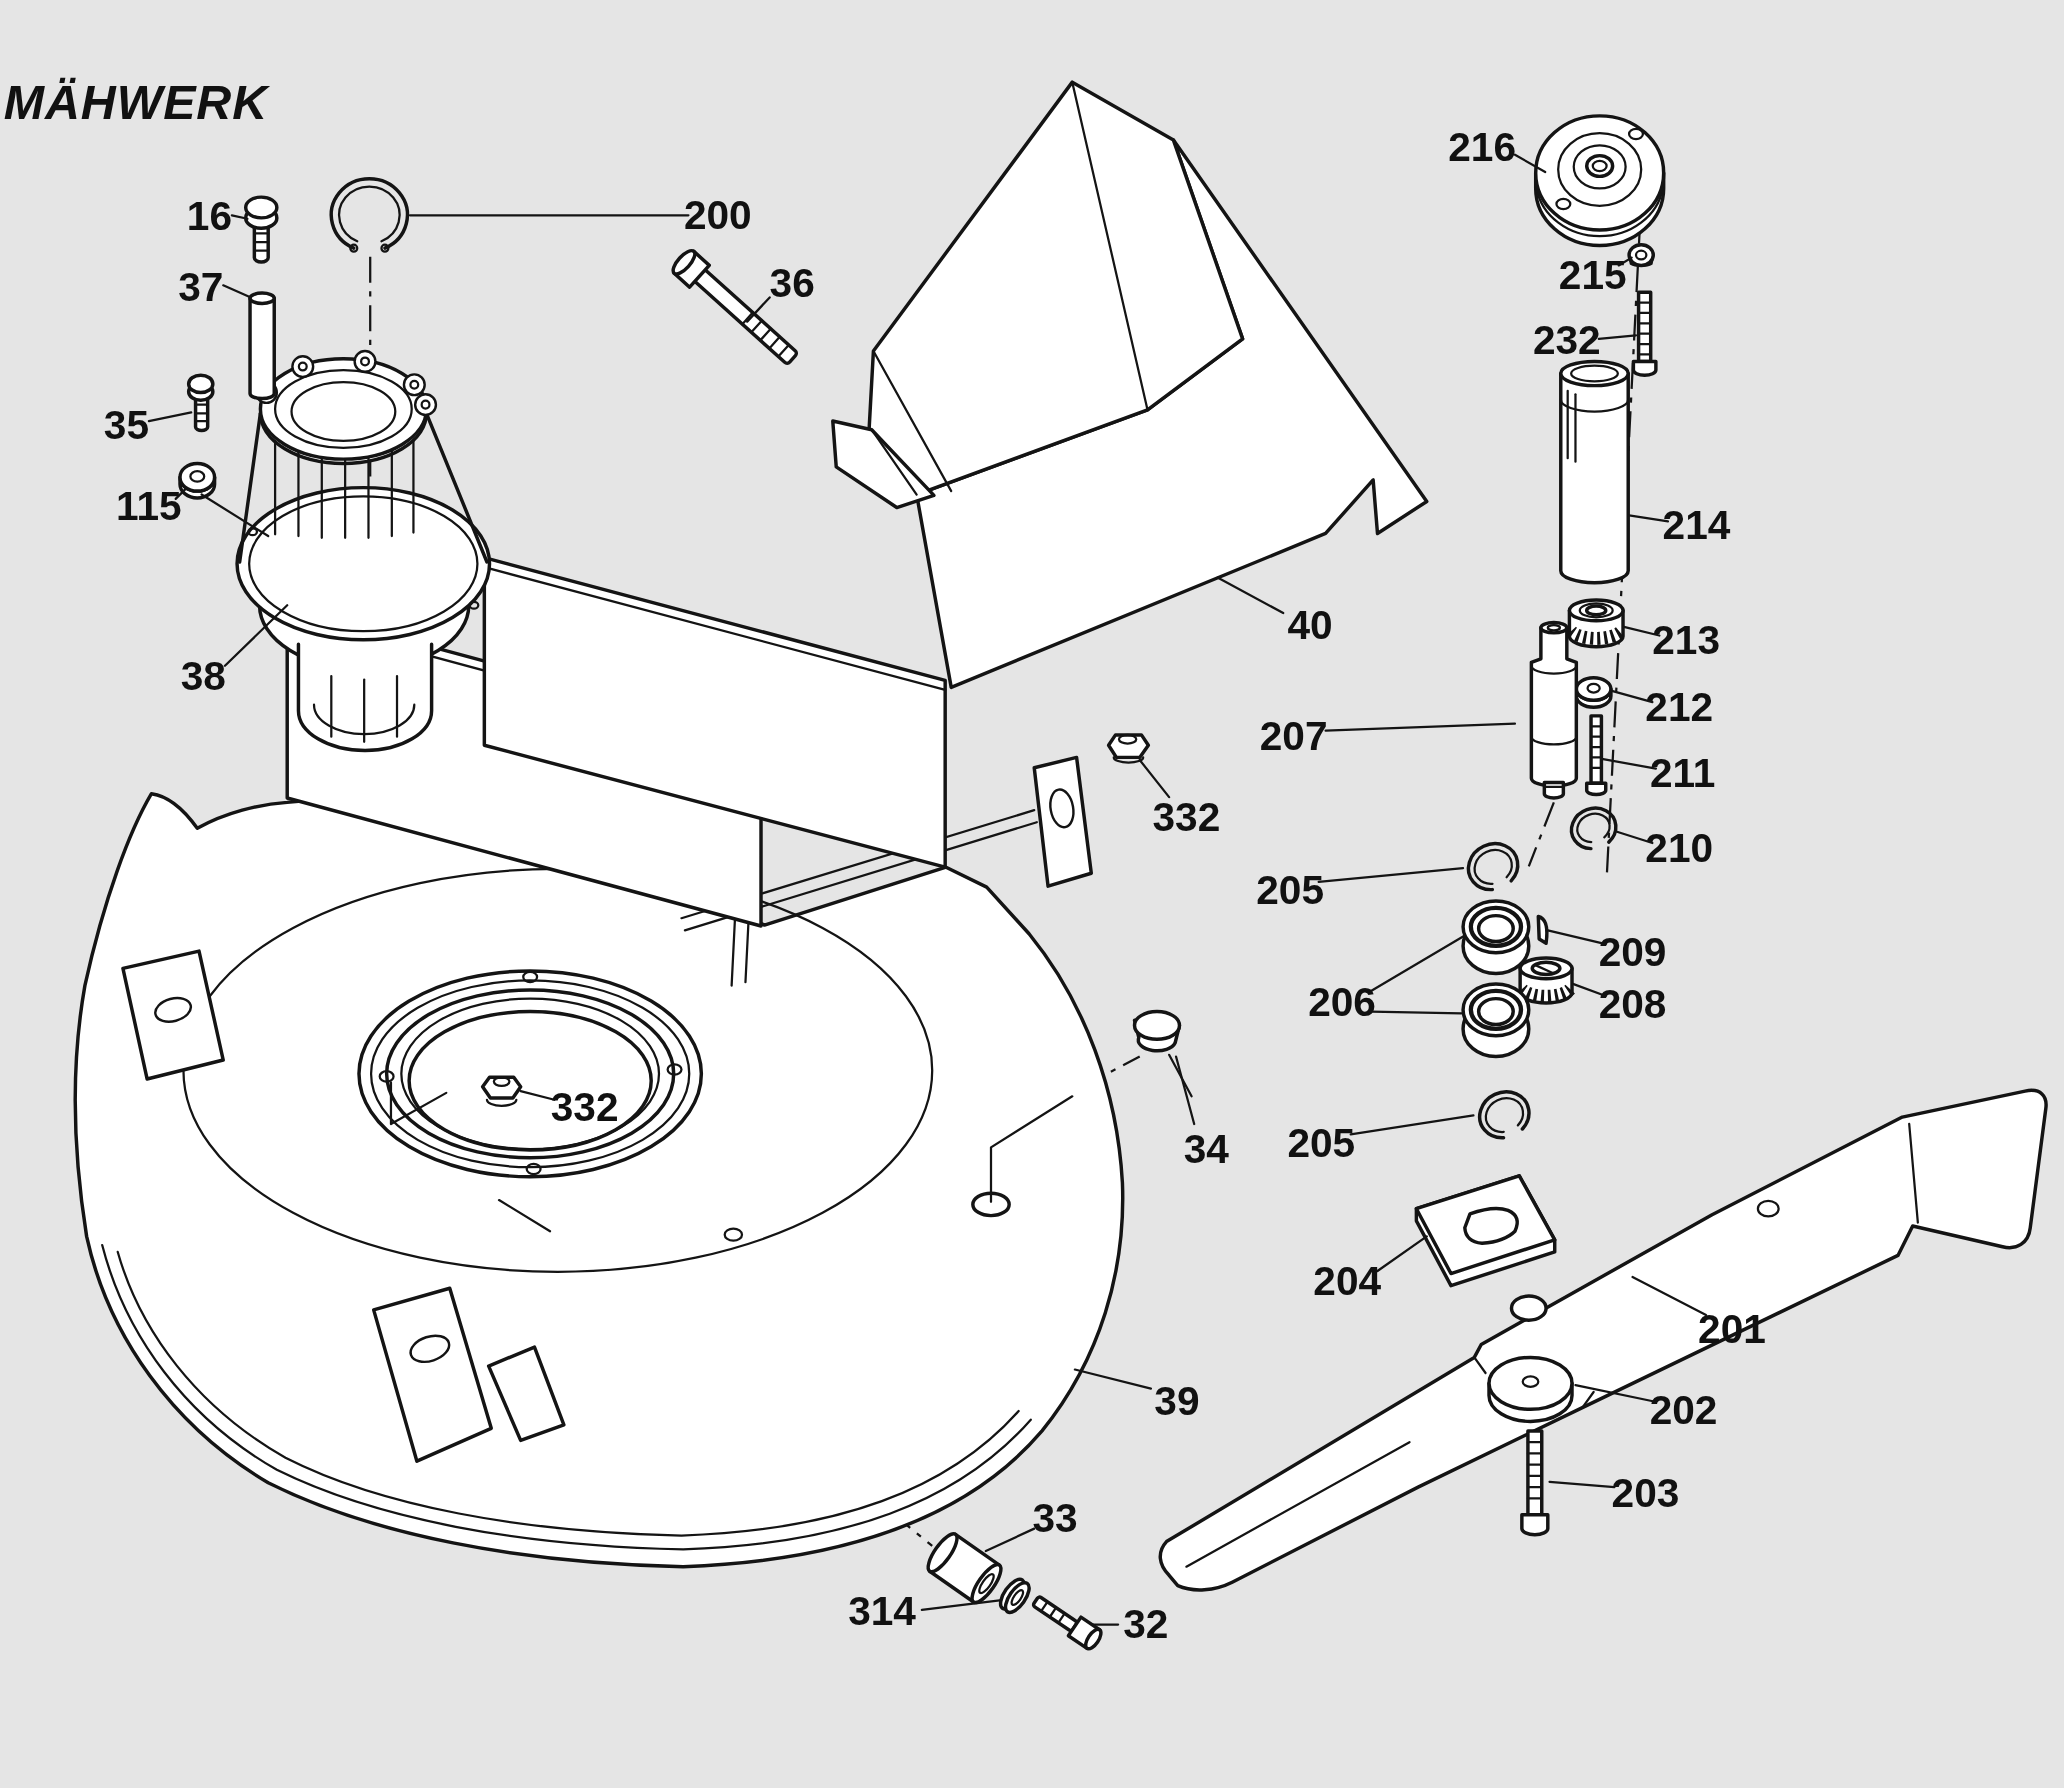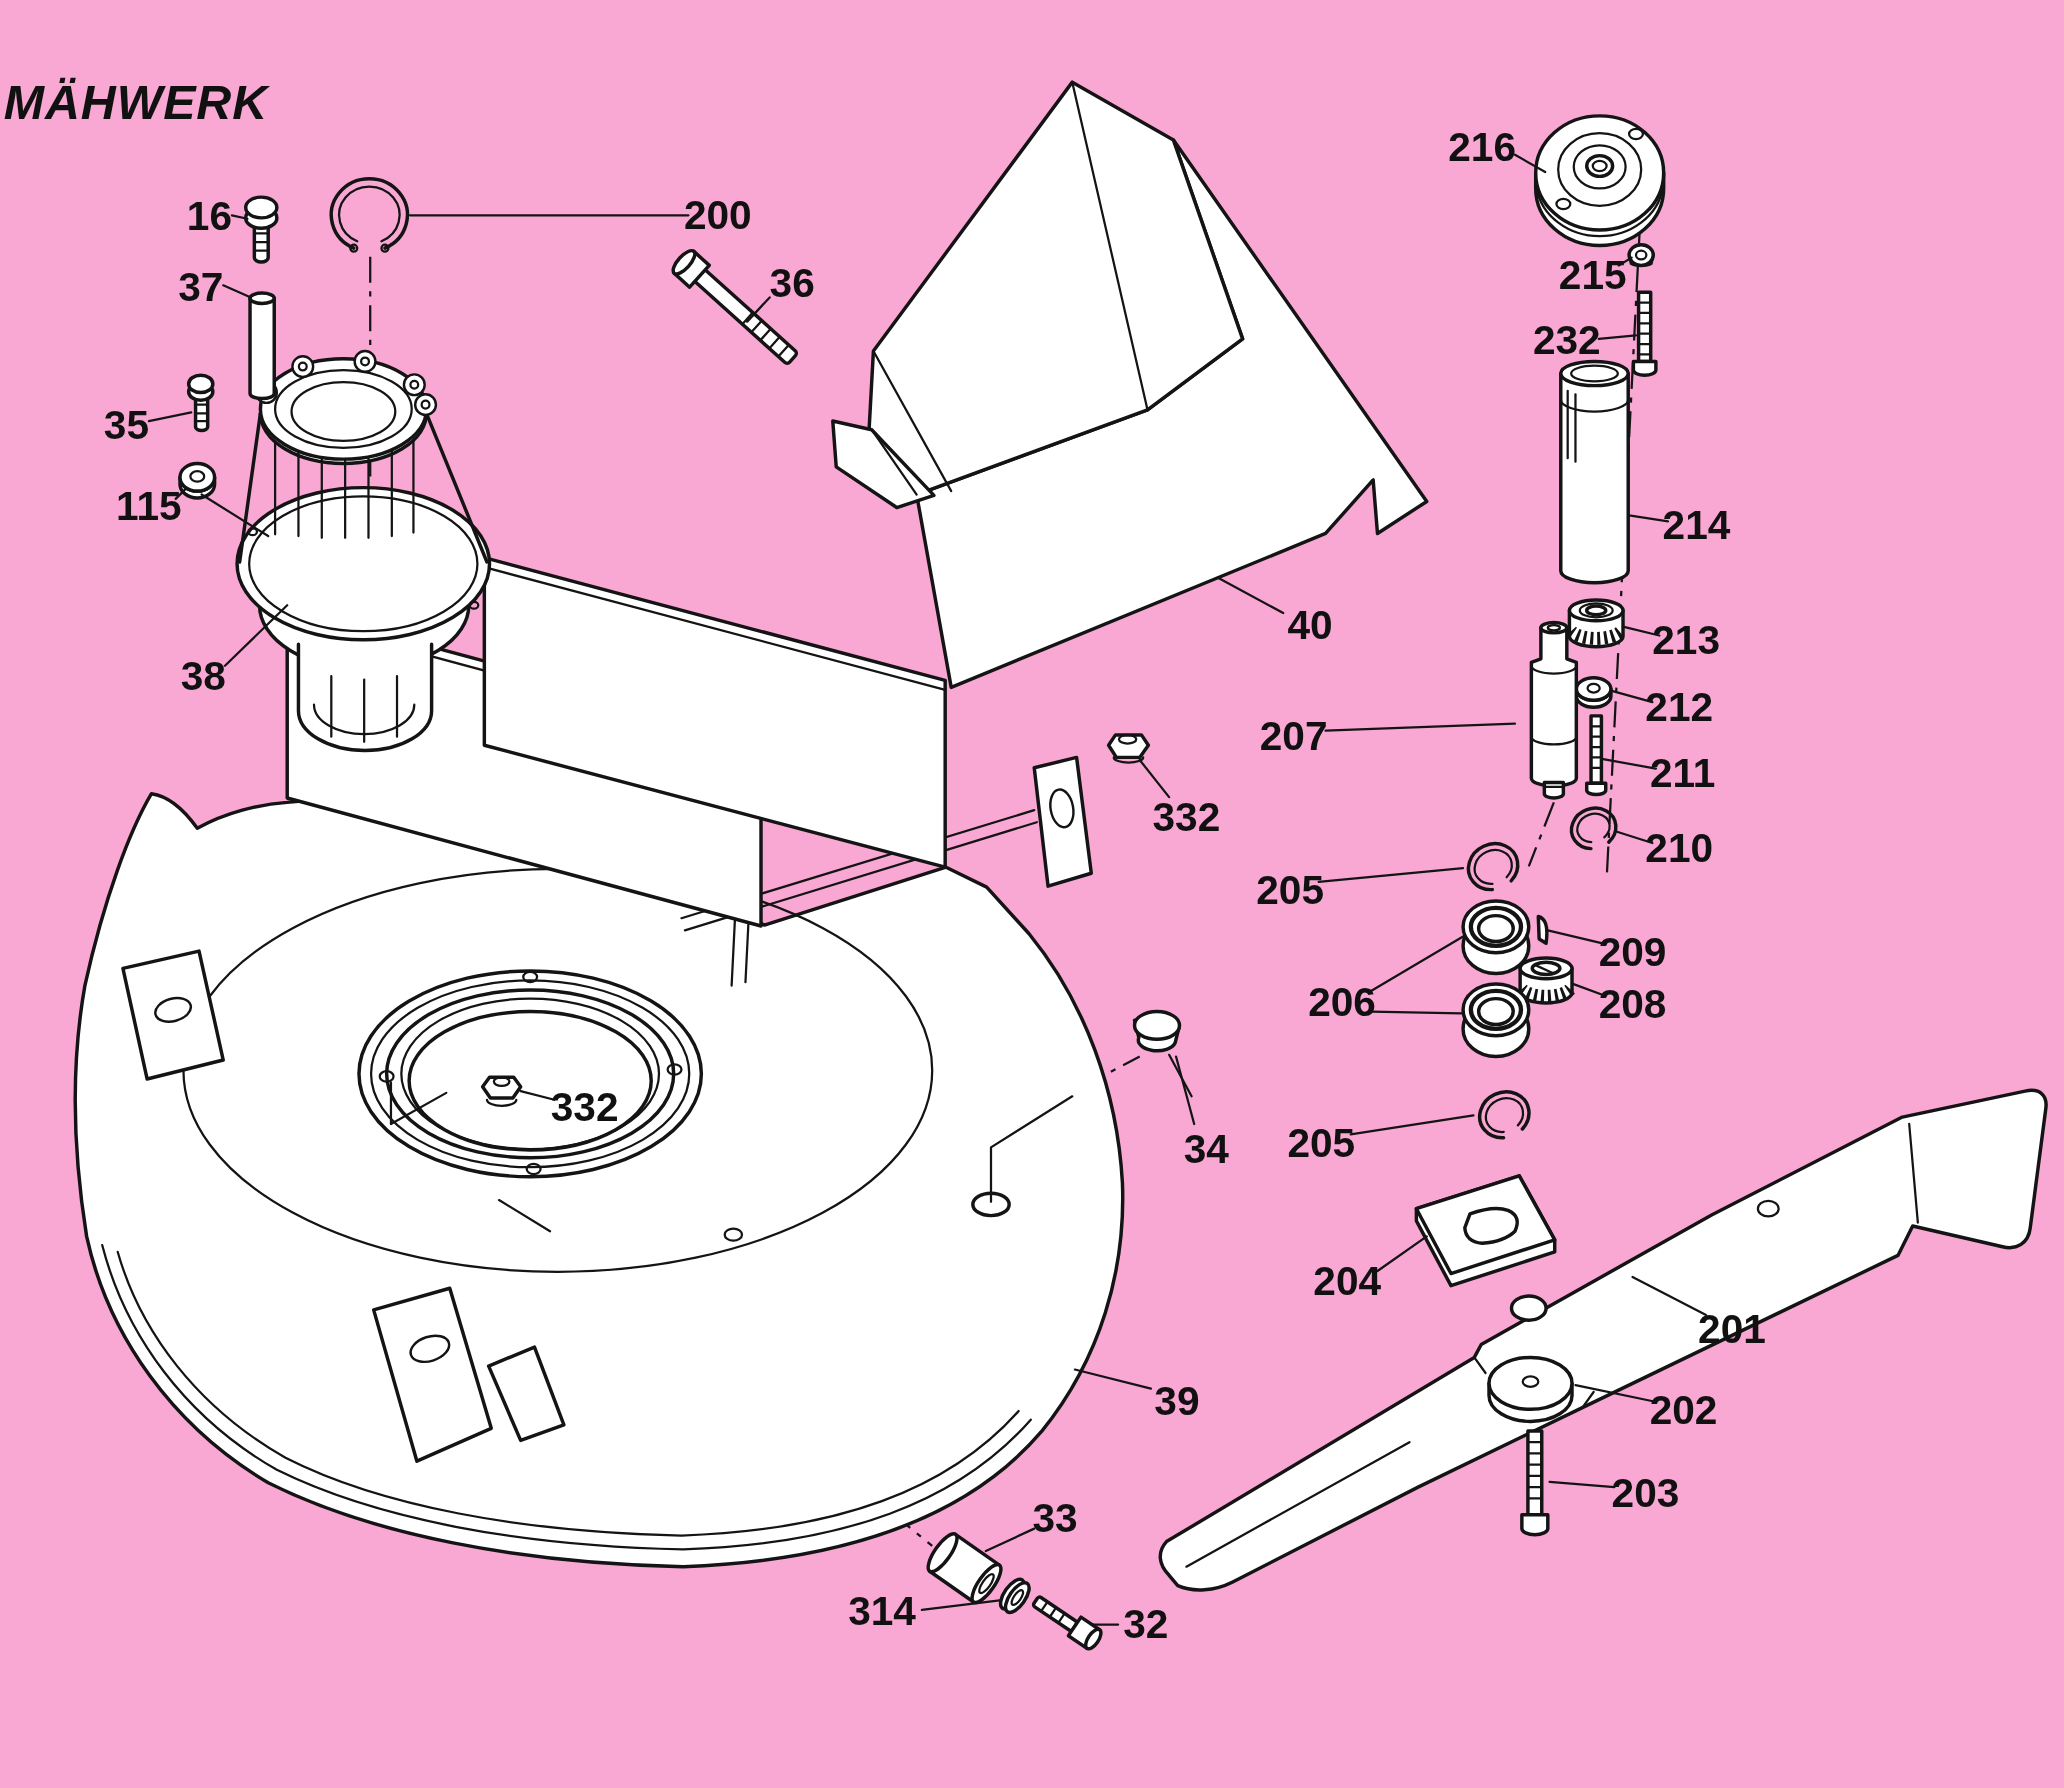--- a/index.html
+++ b/index.html
@@ -1,16 +1,16 @@
 <!DOCTYPE html>
 <html style="font-size:14px"><head>
 <meta charset="utf-8">
 <style>
   html,body{margin:0;padding:0;background:#ffffff;}
-  .page{width:2065px;height:1788px;position:relative;background:#f9a8d4;}
+  .page{width:2065px;height:1788px;position:relative;background:#e5e5e5;}
   svg{display:block;}
   .ln{fill:none;stroke:#141414;stroke-width:4;stroke-linecap:round;stroke-linejoin:round;}
   .ln2{fill:none;stroke:#141414;stroke-width:2.6;stroke-linecap:round;stroke-linejoin:round;}
   .fw{fill:#ffffff;stroke:#141414;stroke-width:4;stroke-linecap:round;stroke-linejoin:round;}
   .fw2{fill:#ffffff;stroke:#141414;stroke-width:2.8;stroke-linejoin:round;}
   .dash{fill:none;stroke:#141414;stroke-width:2.6;stroke-dasharray:30 10 6 10;}
   .knurl{fill:none;stroke:#141414;stroke-width:15;stroke-dasharray:3.5 4.5;}
   .lbl{font-family:"Liberation Sans",sans-serif;font-size:47px;font-weight:700;fill:#111;}
   .title{font-family:"Liberation Sans",sans-serif;font-size:56px;font-weight:900;font-style:italic;fill:#111;letter-spacing:1px;}
 </style>

